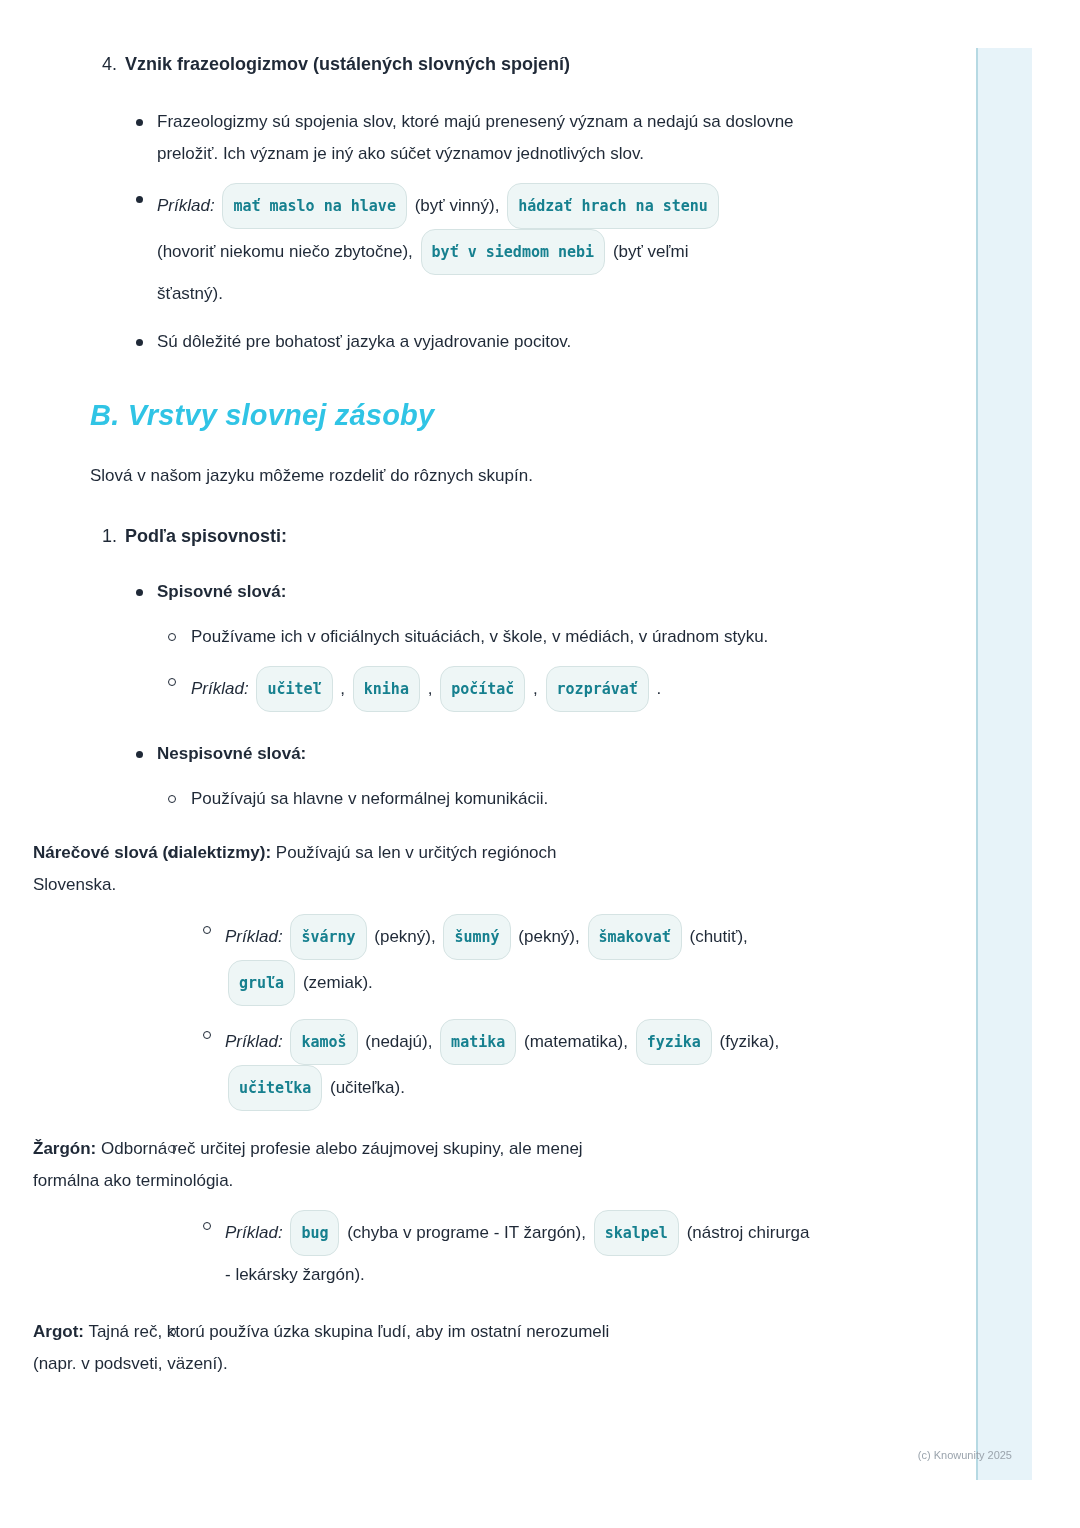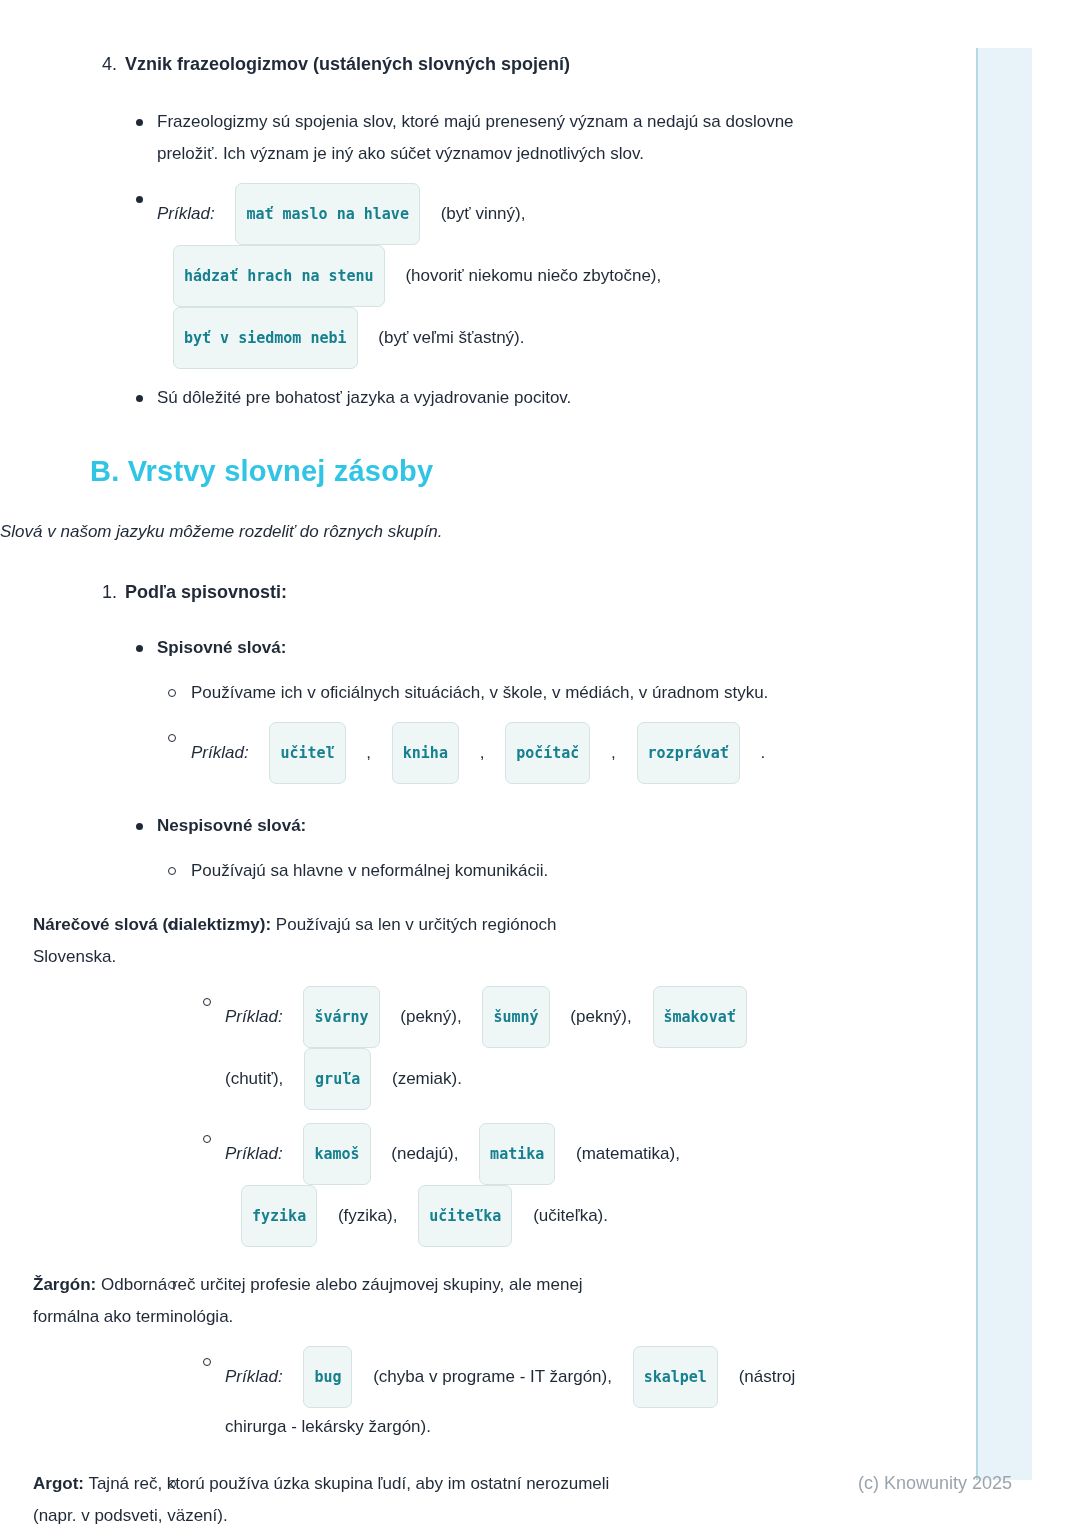--- a/index.html
+++ b/index.html
@@ -26,23 +26,23 @@
   .content{position:absolute;left:0;top:0;width:900px;}
 
   .h4row{display:flex;gap:8px;font-size:18px;line-height:28px;padding-left:102px;}
   .h4row .num{font-weight:400;}
   .h4row .ttl{font-weight:700;}
   #s4-heading{margin-top:50px;margin-bottom:28px;}
   #b-item1{margin-top:30px;margin-bottom:24px;}
 
   h2{
     font-size:29px;line-height:38px;font-weight:700;color:var(--accent);
-    padding-left:90px;margin-top:38px;margin-bottom:26px;letter-spacing:.2px;
-  }
-  .intro{margin-bottom:26px;font-style:italic;}
+    padding-left:90px;margin-top:38px;margin-bottom:26px;letter-spacing:.2px;font-style:italic;
+  }
+  .intro{padding-left:90px;margin-bottom:26px;}
 
   .li{position:relative;margin-bottom:13px;}
   .li p{margin:0;}
   .l1{padding-left:157px;}
   .l1>.marker{position:absolute;left:136px;top:13px;}
   .l2{padding-left:191px;}
   .l2>.marker{position:absolute;left:168px;top:12px;}
   .l3{padding-left:225px;}
   .l3>.marker{position:absolute;left:203px;top:12px;}
 
@@ -57,30 +57,30 @@
   .w555{max-width:555px !important;}
 
   .example{line-height:38px;}
   .example em{font-style:italic;}
   strong{font-weight:700;}
 
   code.chip{
     font-family:"DejaVu Sans Mono",monospace;
     font-size:15px;font-weight:600;color:var(--code-text);
     background:var(--code-bg);border:1px solid var(--code-border);
-    border-radius:7px;padding:19px 10px;margin:0 16px;
+    border-radius:14px;padding:11px 10px;margin:0 3px;
     display:inline-block;line-height:22px;white-space:nowrap;
   }
 
   .group{margin-top:22px;padding-left:33px;}
   .sectionB-title-gap{margin-top:26px;}
 
   .footer{
     position:absolute;top:1446px;right:68px;
-    font-size:18px;line-height:18px;color:var(--footer);margin-top:28px;
+    font-size:11px;line-height:18px;color:var(--footer);
   }
 </style>
 </head>
 <body>
 
 <div class="stripe"></div>
 
 <div class="content">
 
   <div class="h4row" id="s4-heading">

